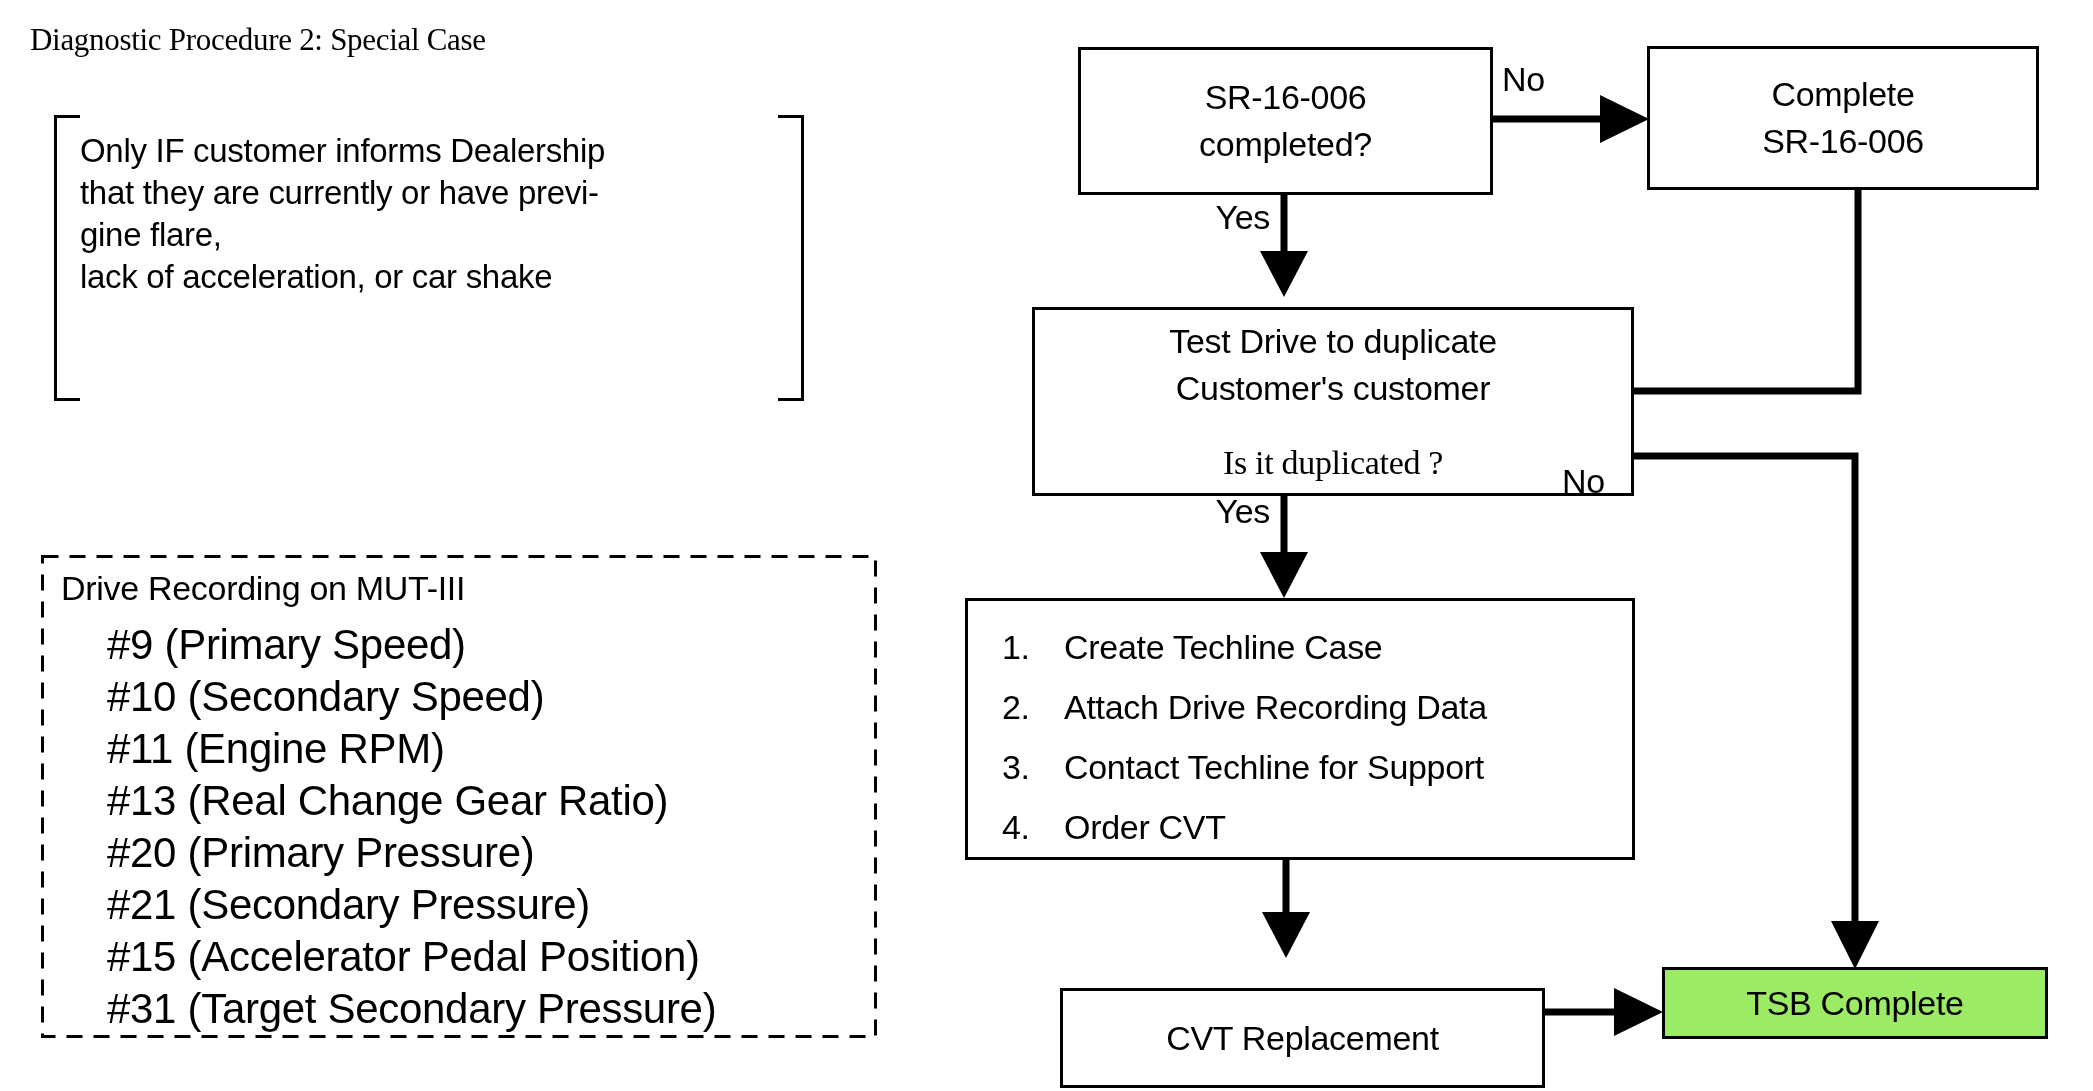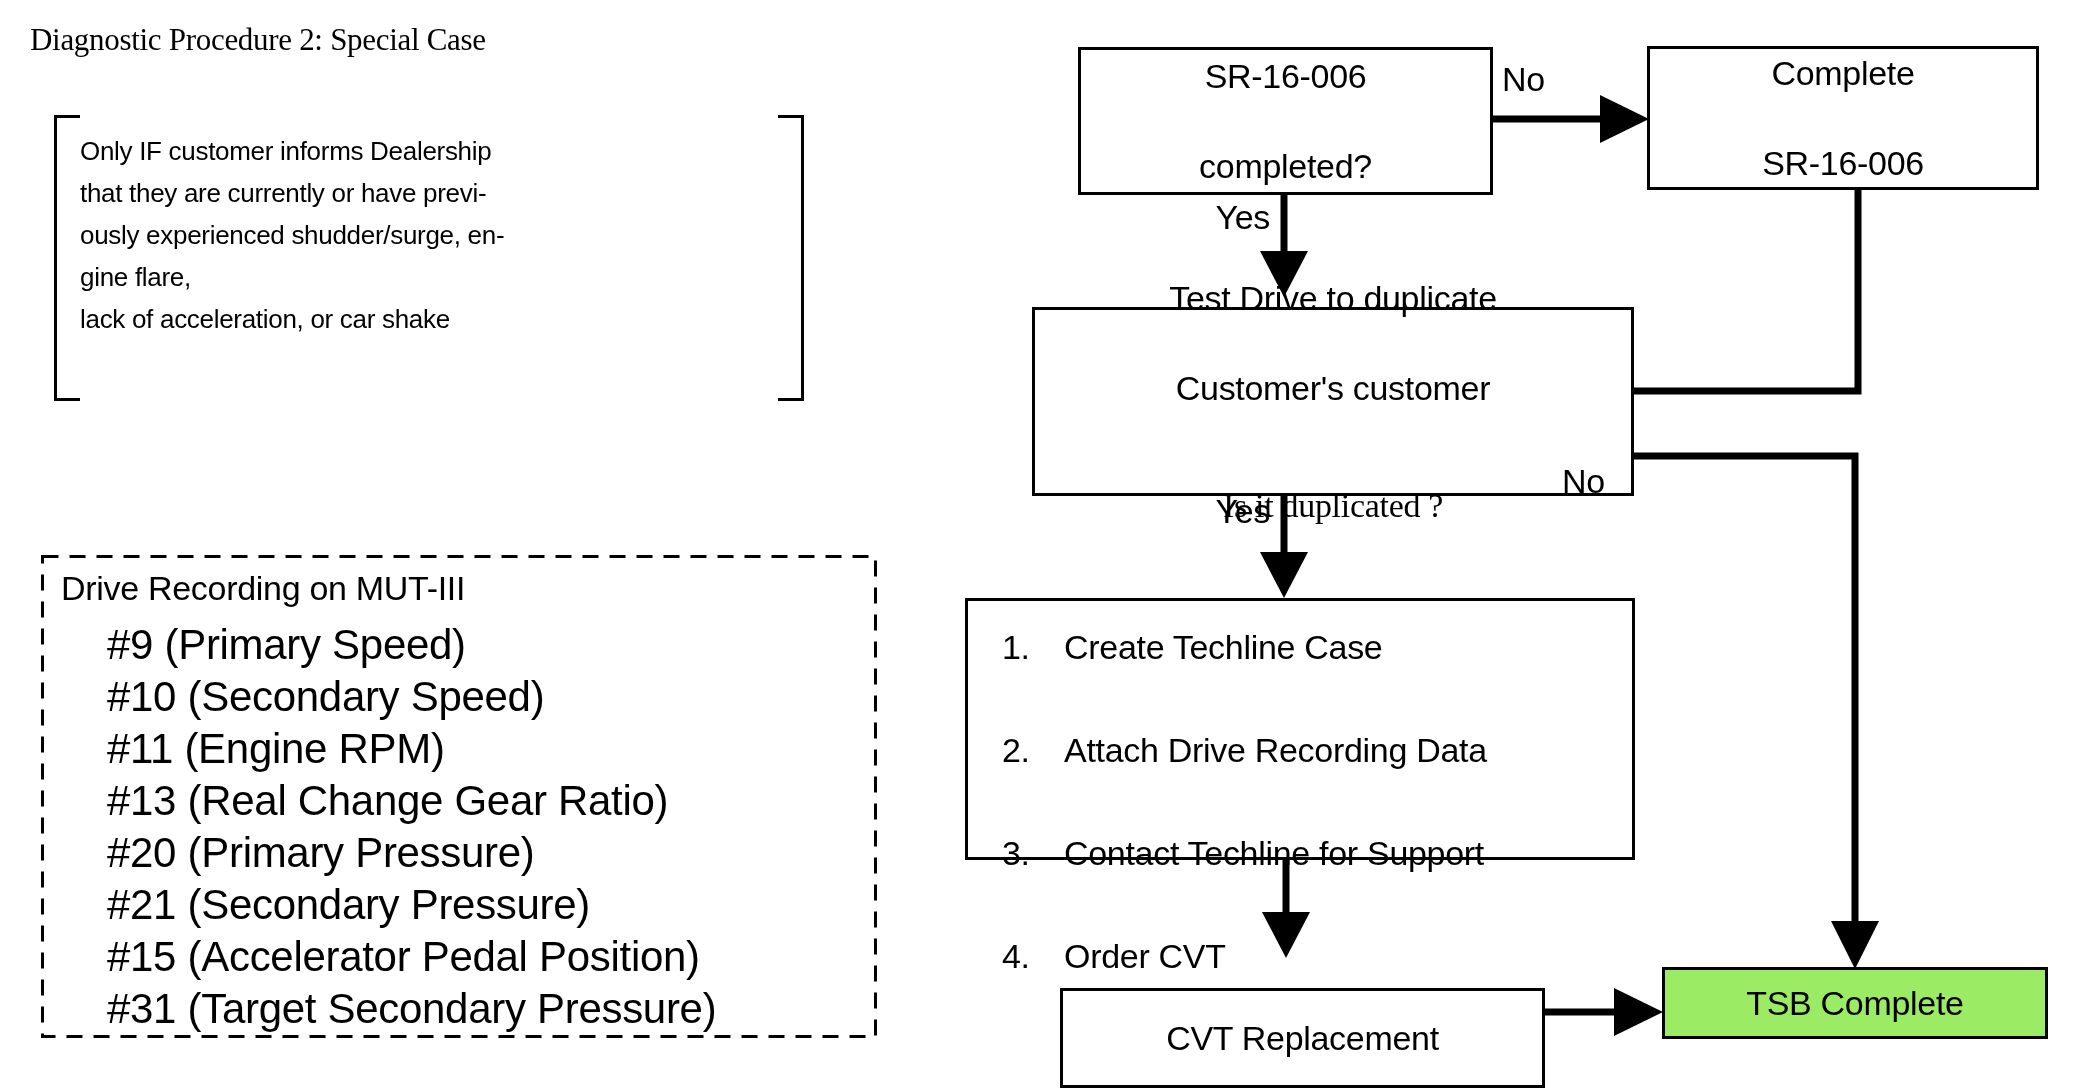--- a/index.html
+++ b/index.html
@@ -29,21 +29,21 @@
     top: 115px;
     width: 26px; height: 286px;
   }
   .note-bracket.left  { left: 54px;  border-left: 3px solid #000;  border-top: 3px solid #000; border-bottom: 3px solid #000; }
   .note-bracket.right { left: 778px; border-right: 3px solid #000; border-top: 3px solid #000; border-bottom: 3px solid #000; }
 
   .condition-note {
     position: absolute;
     left: 80px; top: 130px;
     width: 680px;
-    font-size: 26px;
+    font-size: 33px;
     line-height: 42px;
   }
 
   .mut-box {
     position: absolute;
     left: 41px; top: 555px;
     width: 836px; height: 483px;
   }
   .mut-box svg.dash { position: absolute; left: 0; top: 0; }
   .mut-title {
@@ -67,21 +67,20 @@
     background: #fff;
     border: 3px solid #000;
     display: flex;
     flex-direction: column;
     align-items: center;
     justify-content: center;
     text-align: center;
     font-size: 34px;
     line-height: 47px;
     white-space: nowrap;
-    gap: 43px;
   }
   .node-sr-check    { left: 1078px; top: 47px;  width: 415px; height: 148px; }
   .node-complete-sr { left: 1647px; top: 46px;  width: 392px; height: 144px; }
   .node-test-drive  { left: 1032px; top: 307px; width: 602px; height: 189px; }
   .node-test-drive .question { margin-top: 27px; font-family: Liberation Serif, serif; }
   .node-steps {
     left: 965px; top: 598px;
     width: 670px; height: 262px;
     align-items: stretch;
     justify-content: flex-start;
@@ -112,21 +111,20 @@
 
 <div class="stage">
 
   <div class="page-title">Diagnostic Procedure 2: Special Case</div>
 
   <div class="note-bracket left"></div>
   <div class="note-bracket right"></div>
   <div class="condition-note">
     <div>Only IF customer informs Dealership</div>
     <div>that they are currently or have previ-</div>
-    <div>ously experienced shudder/surge, en-</div>
     <div>gine flare,</div>
     <div>lack of acceleration, or car shake</div>
   </div>
 
   <div class="mut-box">
     <svg class="dash" width="836" height="483">
       <rect x="1.5" y="1.5" width="833" height="480" fill="none" stroke="#000" stroke-width="3" stroke-dasharray="16 11"></rect>
     </svg>
     <div class="mut-title">Drive Recording on MUT-III</div>
     <ul class="mut-list">

